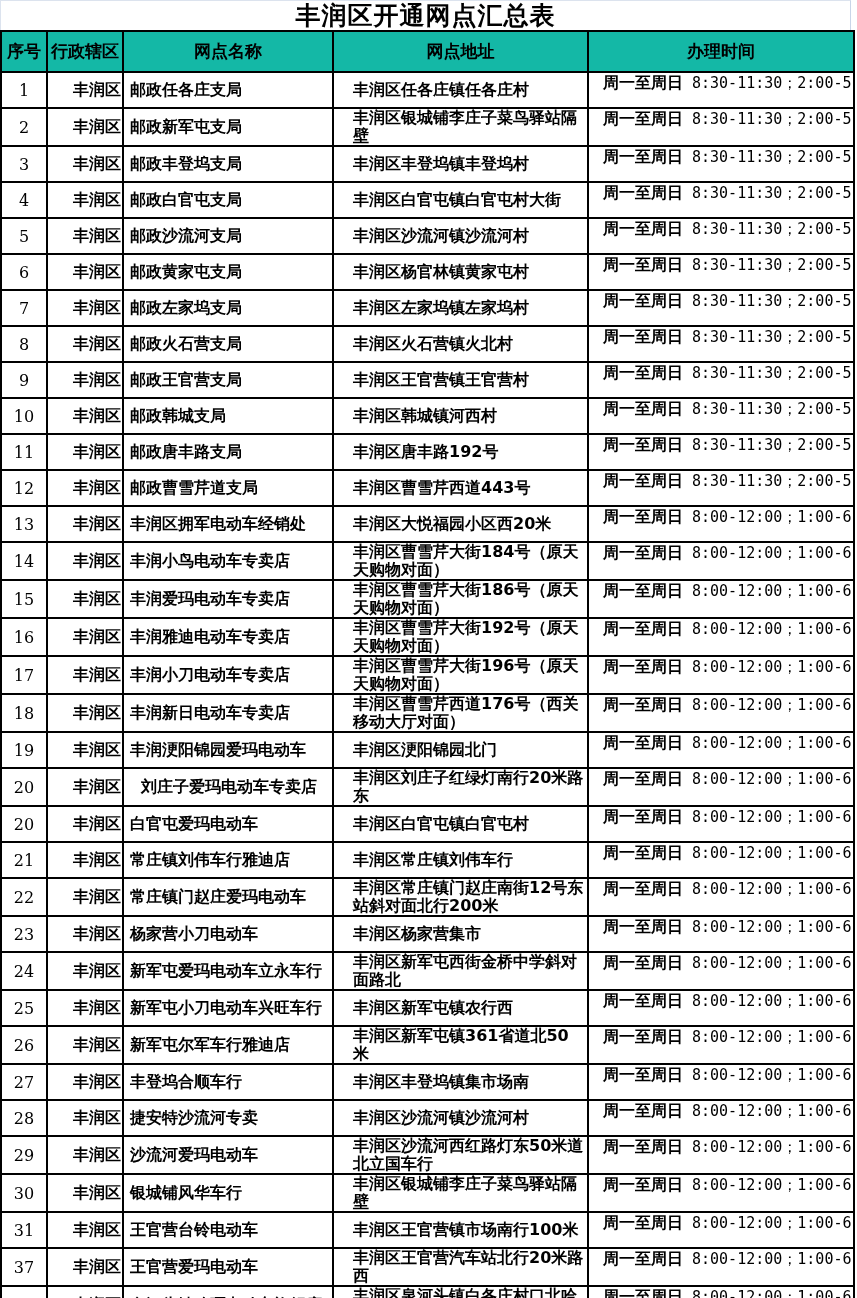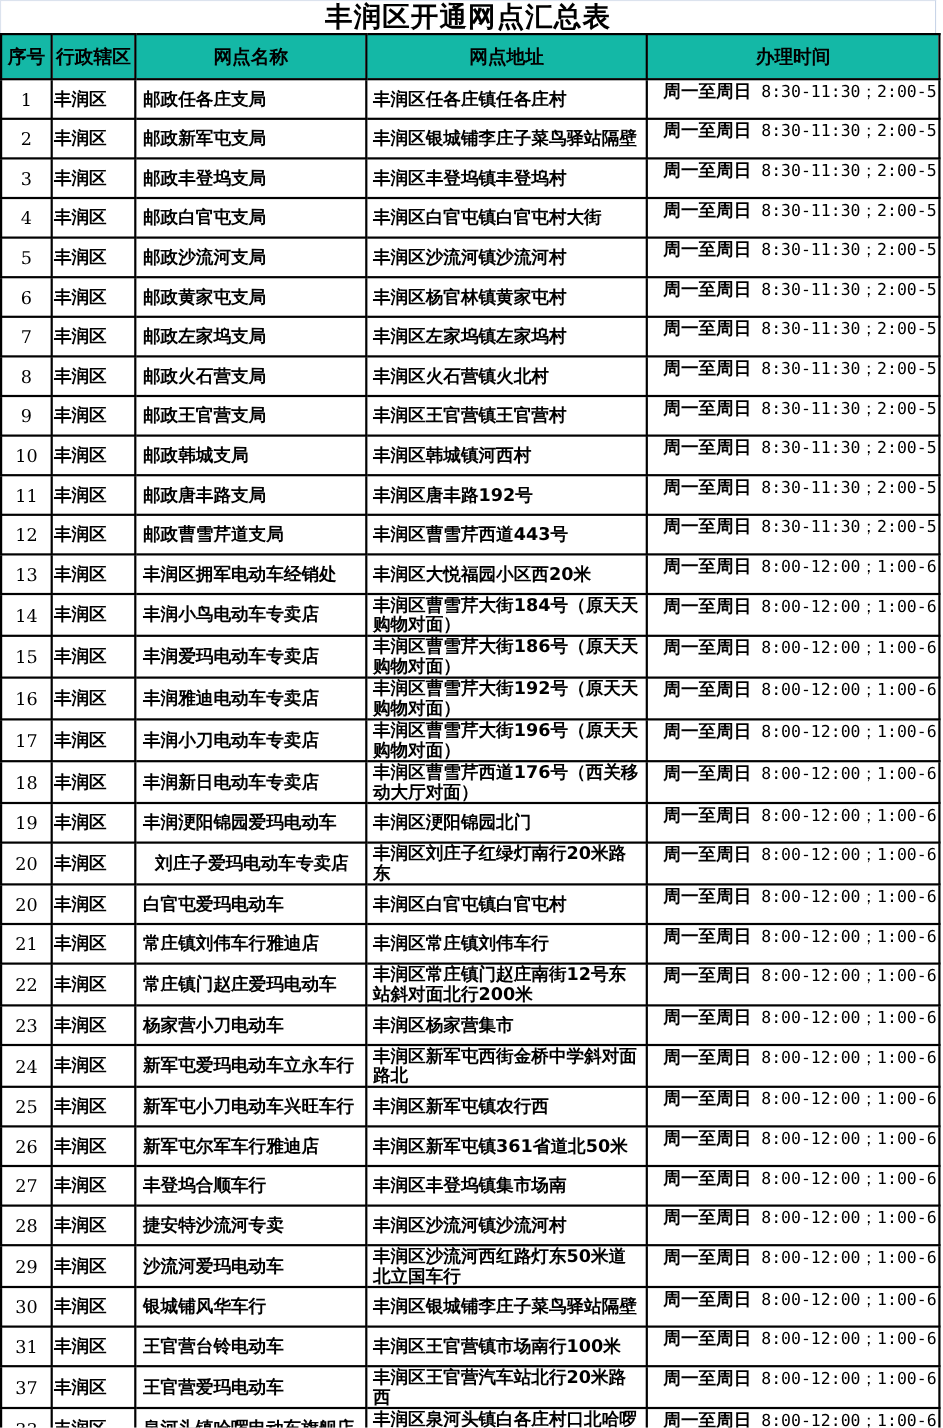--- a/index.html
+++ b/index.html
@@ -39,23 +39,23 @@
     background:#14b8a6;
   }
   .grid tr.data { height:36px; }
   .grid td { font-size:16px; font-weight:bold; vertical-align:middle; background:#fff; }
 
   td.no {
     text-align:center;
     font-family:"DejaVu Serif","Liberation Serif",serif;
     font-weight:normal; font-size:16px;
   }
-  td.district { text-align:left; }
+  td.district { text-align:right; }
   td.name    { padding:0 4px 0 6px; line-height:18px; }
-  td.address { padding:0 3px 0 5px; line-height:18px; }
+  td.address { padding:0 3px 0 19px; line-height:18px; }
   td.time    { vertical-align:top; padding:1px 2px 0 14px; line-height:18px; white-space:nowrap; }
   .days  { font-weight:bold; font-size:16px; }
   .hours {
     font-weight:normal; font-size:15px;
     font-family:"DejaVu Sans Mono","Liberation Mono",monospace;
     margin-left:9px; letter-spacing:0px;
   }
 </style>
 </head>
 <body>

